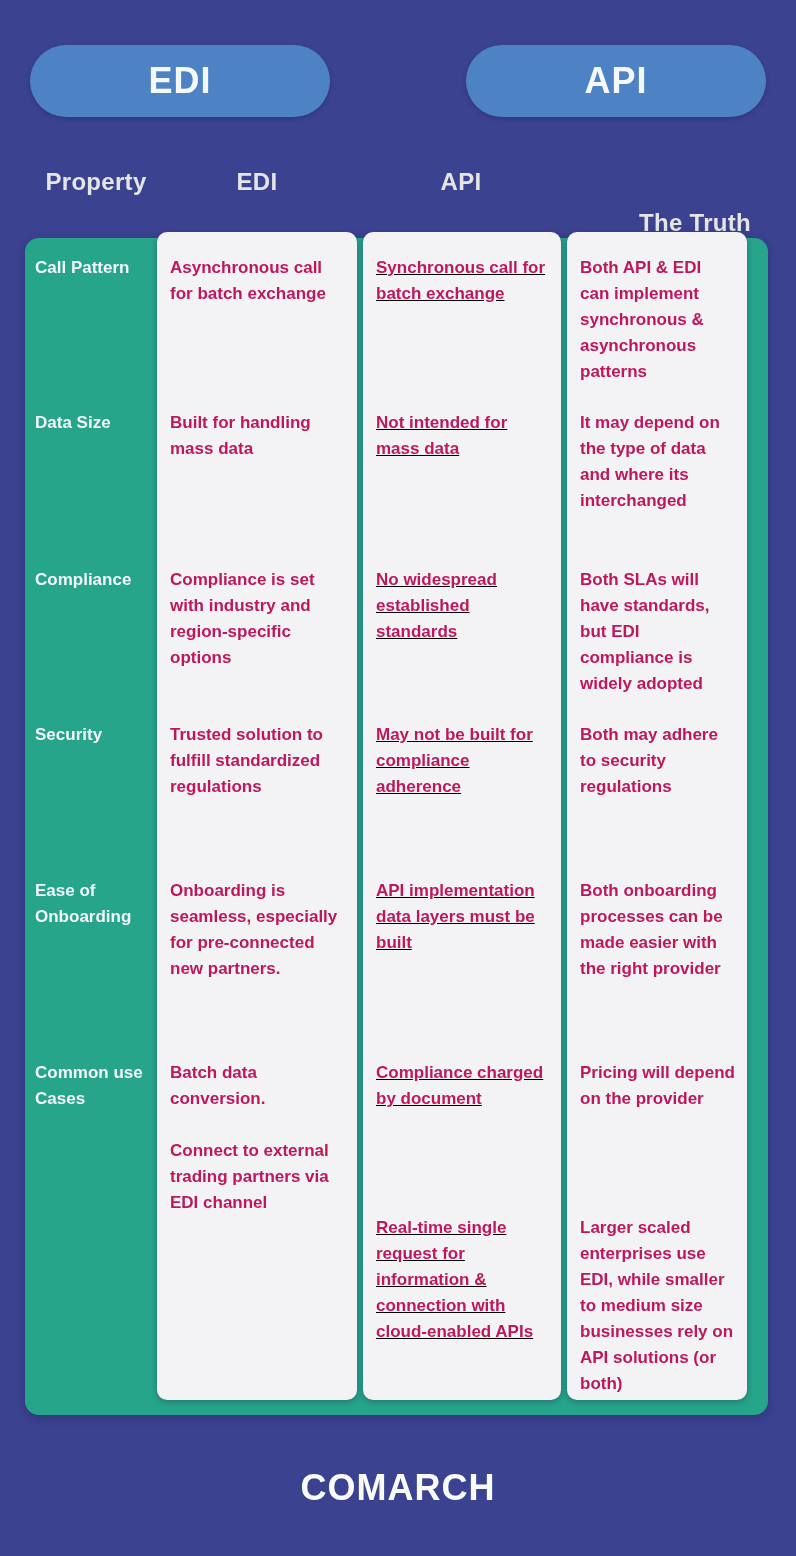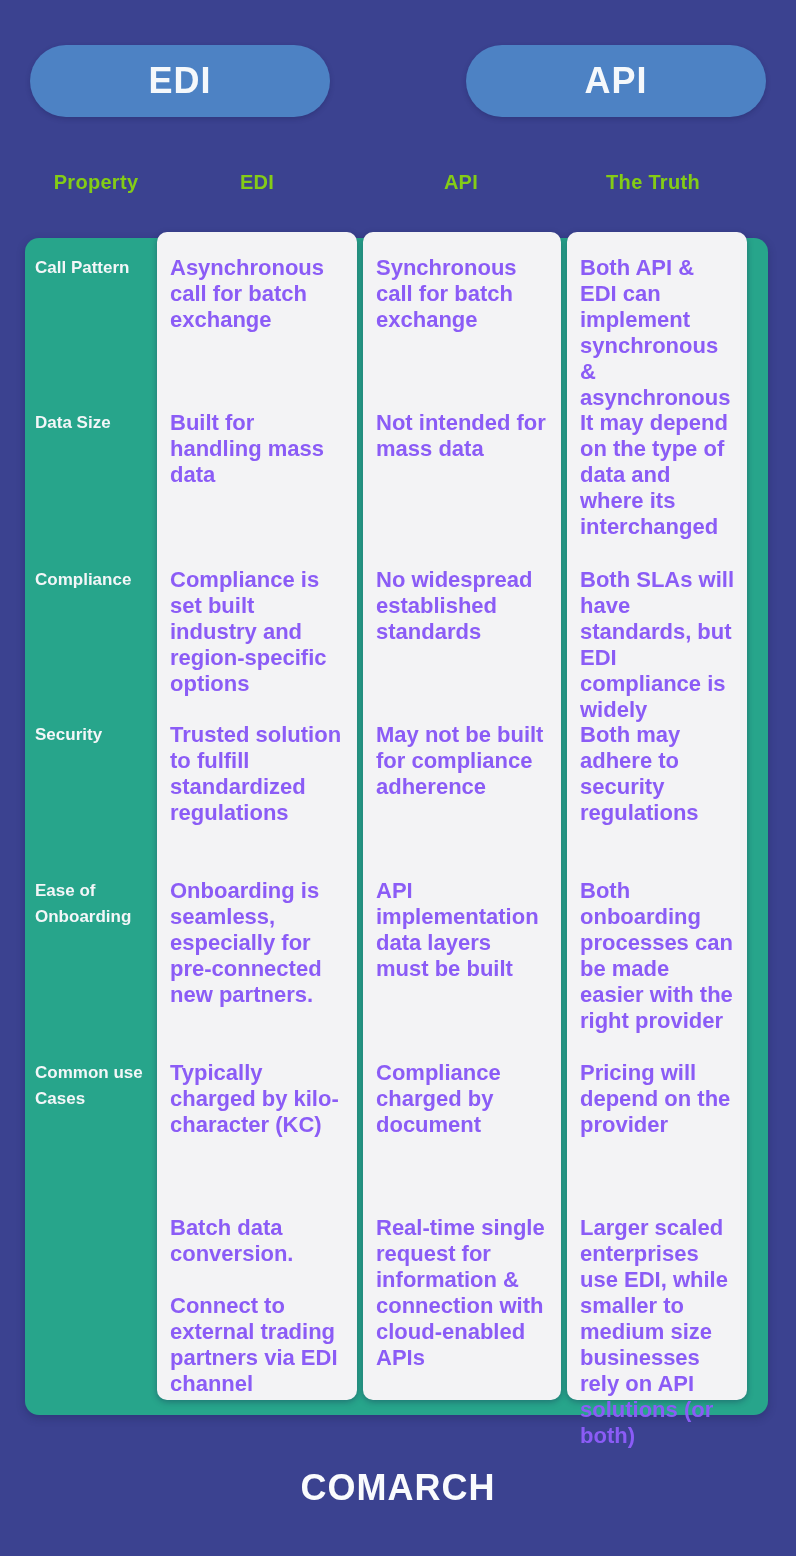--- a/index.html
+++ b/index.html
@@ -25,51 +25,51 @@
   .vs{
     position:absolute;top:52px;left:330px;width:136px;height:60px;
     display:flex;align-items:center;justify-content:center;
     color:#ffffff;font-size:42px;font-weight:800;letter-spacing:2px;
   }
 
   
   .col-header{
     position:absolute;top:168px;height:28px;width:150px;
     display:flex;align-items:center;justify-content:center;
-    color:#84cc16;font-size:20px;font-weight:bold;letter-spacing:.3px;text-align:center;
+    color:#e5e5e5;font-size:24px;font-weight:bold;letter-spacing:.3px;text-align:center;
   }
   .ch-property{left:21px;}
   .ch-edi{left:182px;}
   .ch-api{left:386px;}
-  .ch-truth{left:578px;}
+  .ch-truth{left:620px;margin-top:41px;}
 
   
   .green-panel{
     position:absolute;left:25px;top:238px;width:743px;height:1177px;
     background:#27a58b;border-radius:14px;
     box-shadow:0 3px 8px rgba(20,25,70,.3);
   }
   .labels{
     position:absolute;left:35px;top:255px;width:114px;
   }
   .labels > div{
     color:#f3f6f8;font-size:17px;font-weight:bold;line-height:26px;
   }
   .card{
     position:absolute;top:232px;height:1168px;
     background:#f3f3f5;border-radius:10px;
     box-shadow:0 2px 6px rgba(20,25,70,.35);
     box-sizing:border-box;padding:23px 12px 0 13px;
   }
   .card-edi{left:157px;width:200px;}
-  .card-api{left:363px;width:198px;}
+  .card-api{left:363px;width:198px;text-decoration:underline;}
   .card-truth{left:567px;width:180px;}
   .card > div, .labels > div{overflow:hidden;}
   .card > div{
-    color:#8b5cf6;font-size:22px;font-weight:bold;line-height:26px;
+    color:#be185d;font-size:17px;font-weight:bold;line-height:26px;
     white-space:pre-line;
   }
   
   .rows > div:nth-child(1){height:155px;}
   .rows > div:nth-child(2){height:157px;}
   .rows > div:nth-child(3){height:155px;}
   .rows > div:nth-child(4){height:156px;}
   .rows > div:nth-child(5){height:182px;}
   .rows > div:nth-child(6){height:155px;}
   .rows > div:nth-child(7){height:auto;}
@@ -105,24 +105,23 @@
     <div>Data Size</div>
     <div>Compliance</div>
     <div>Security</div>
     <div>Ease of Onboarding</div>
     <div>Common use Cases</div>
   </div>
 
   <div class="card card-edi rows">
     <div>Asynchronous call for batch exchange</div>
     <div>Built for handling mass data</div>
-    <div>Compliance is set built industry and region-specific options</div>
+    <div>Compliance is set with industry and region-specific options</div>
     <div>Trusted solution to fulfill standardized regulations</div>
     <div>Onboarding is seamless, especially for pre-connected new partners.</div>
-    <div>Typically charged by kilo-character (KC)</div>
     <div>Batch data conversion.
 
 Connect to external trading partners via EDI channel</div>
   </div>
 
   <div class="card card-api rows">
     <div>Synchronous call for batch exchange</div>
     <div>Not intended for mass data</div>
     <div>No widespread established standards</div>
     <div>May not be built for compliance adherence</div>

